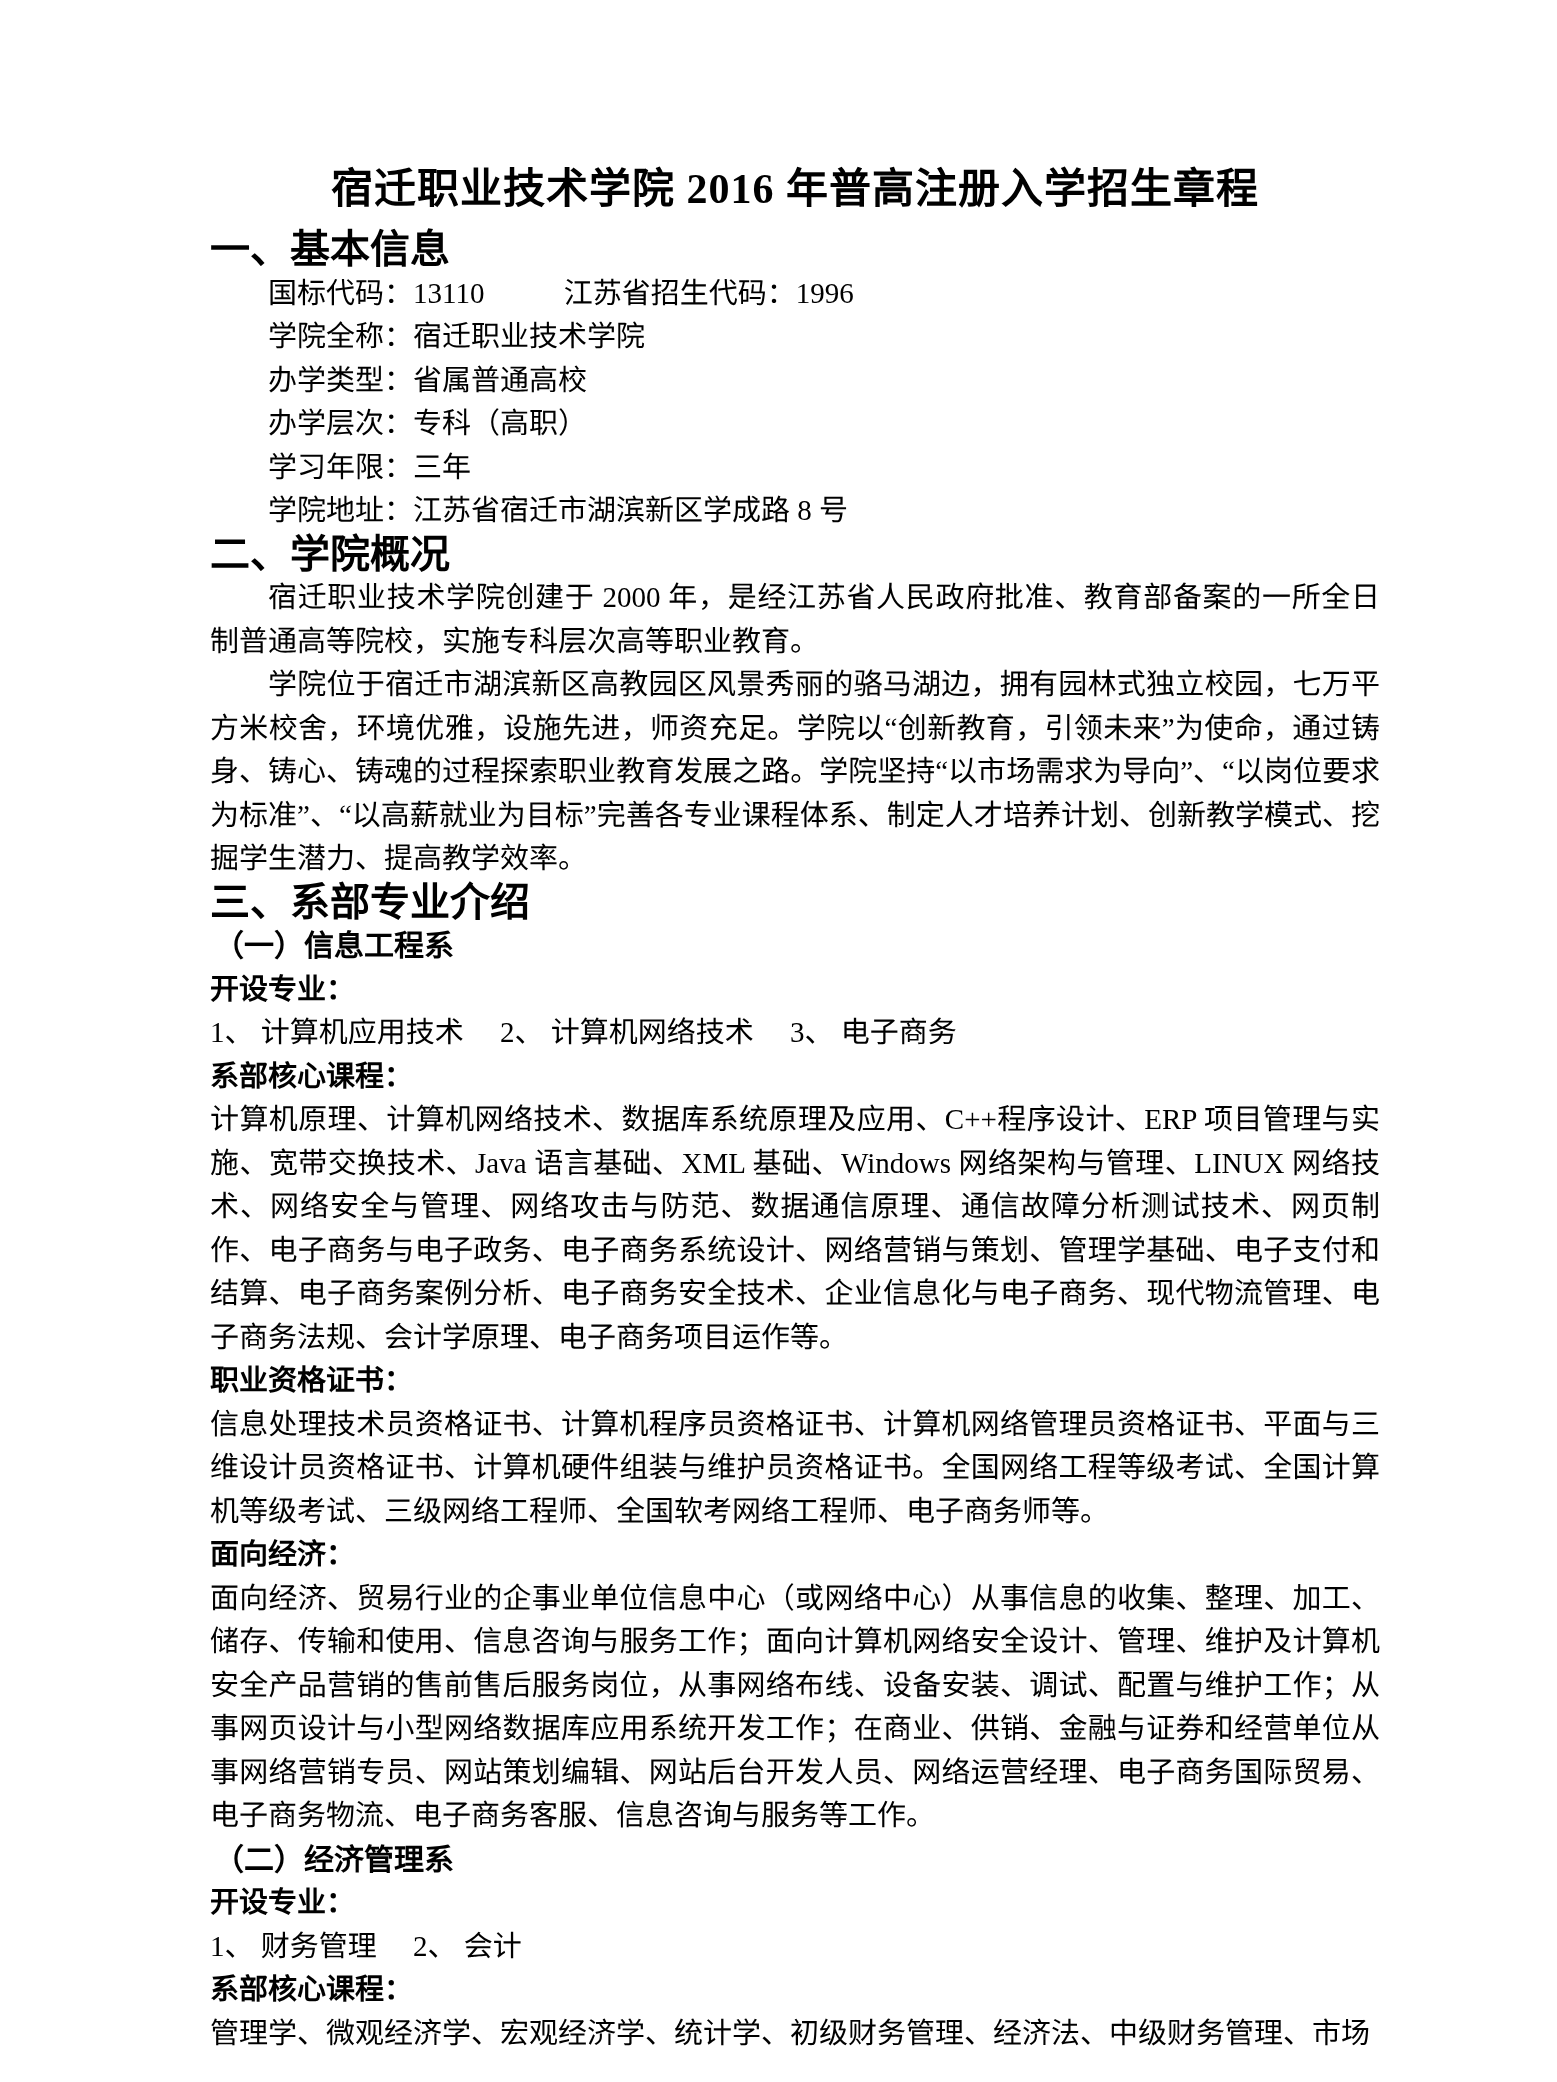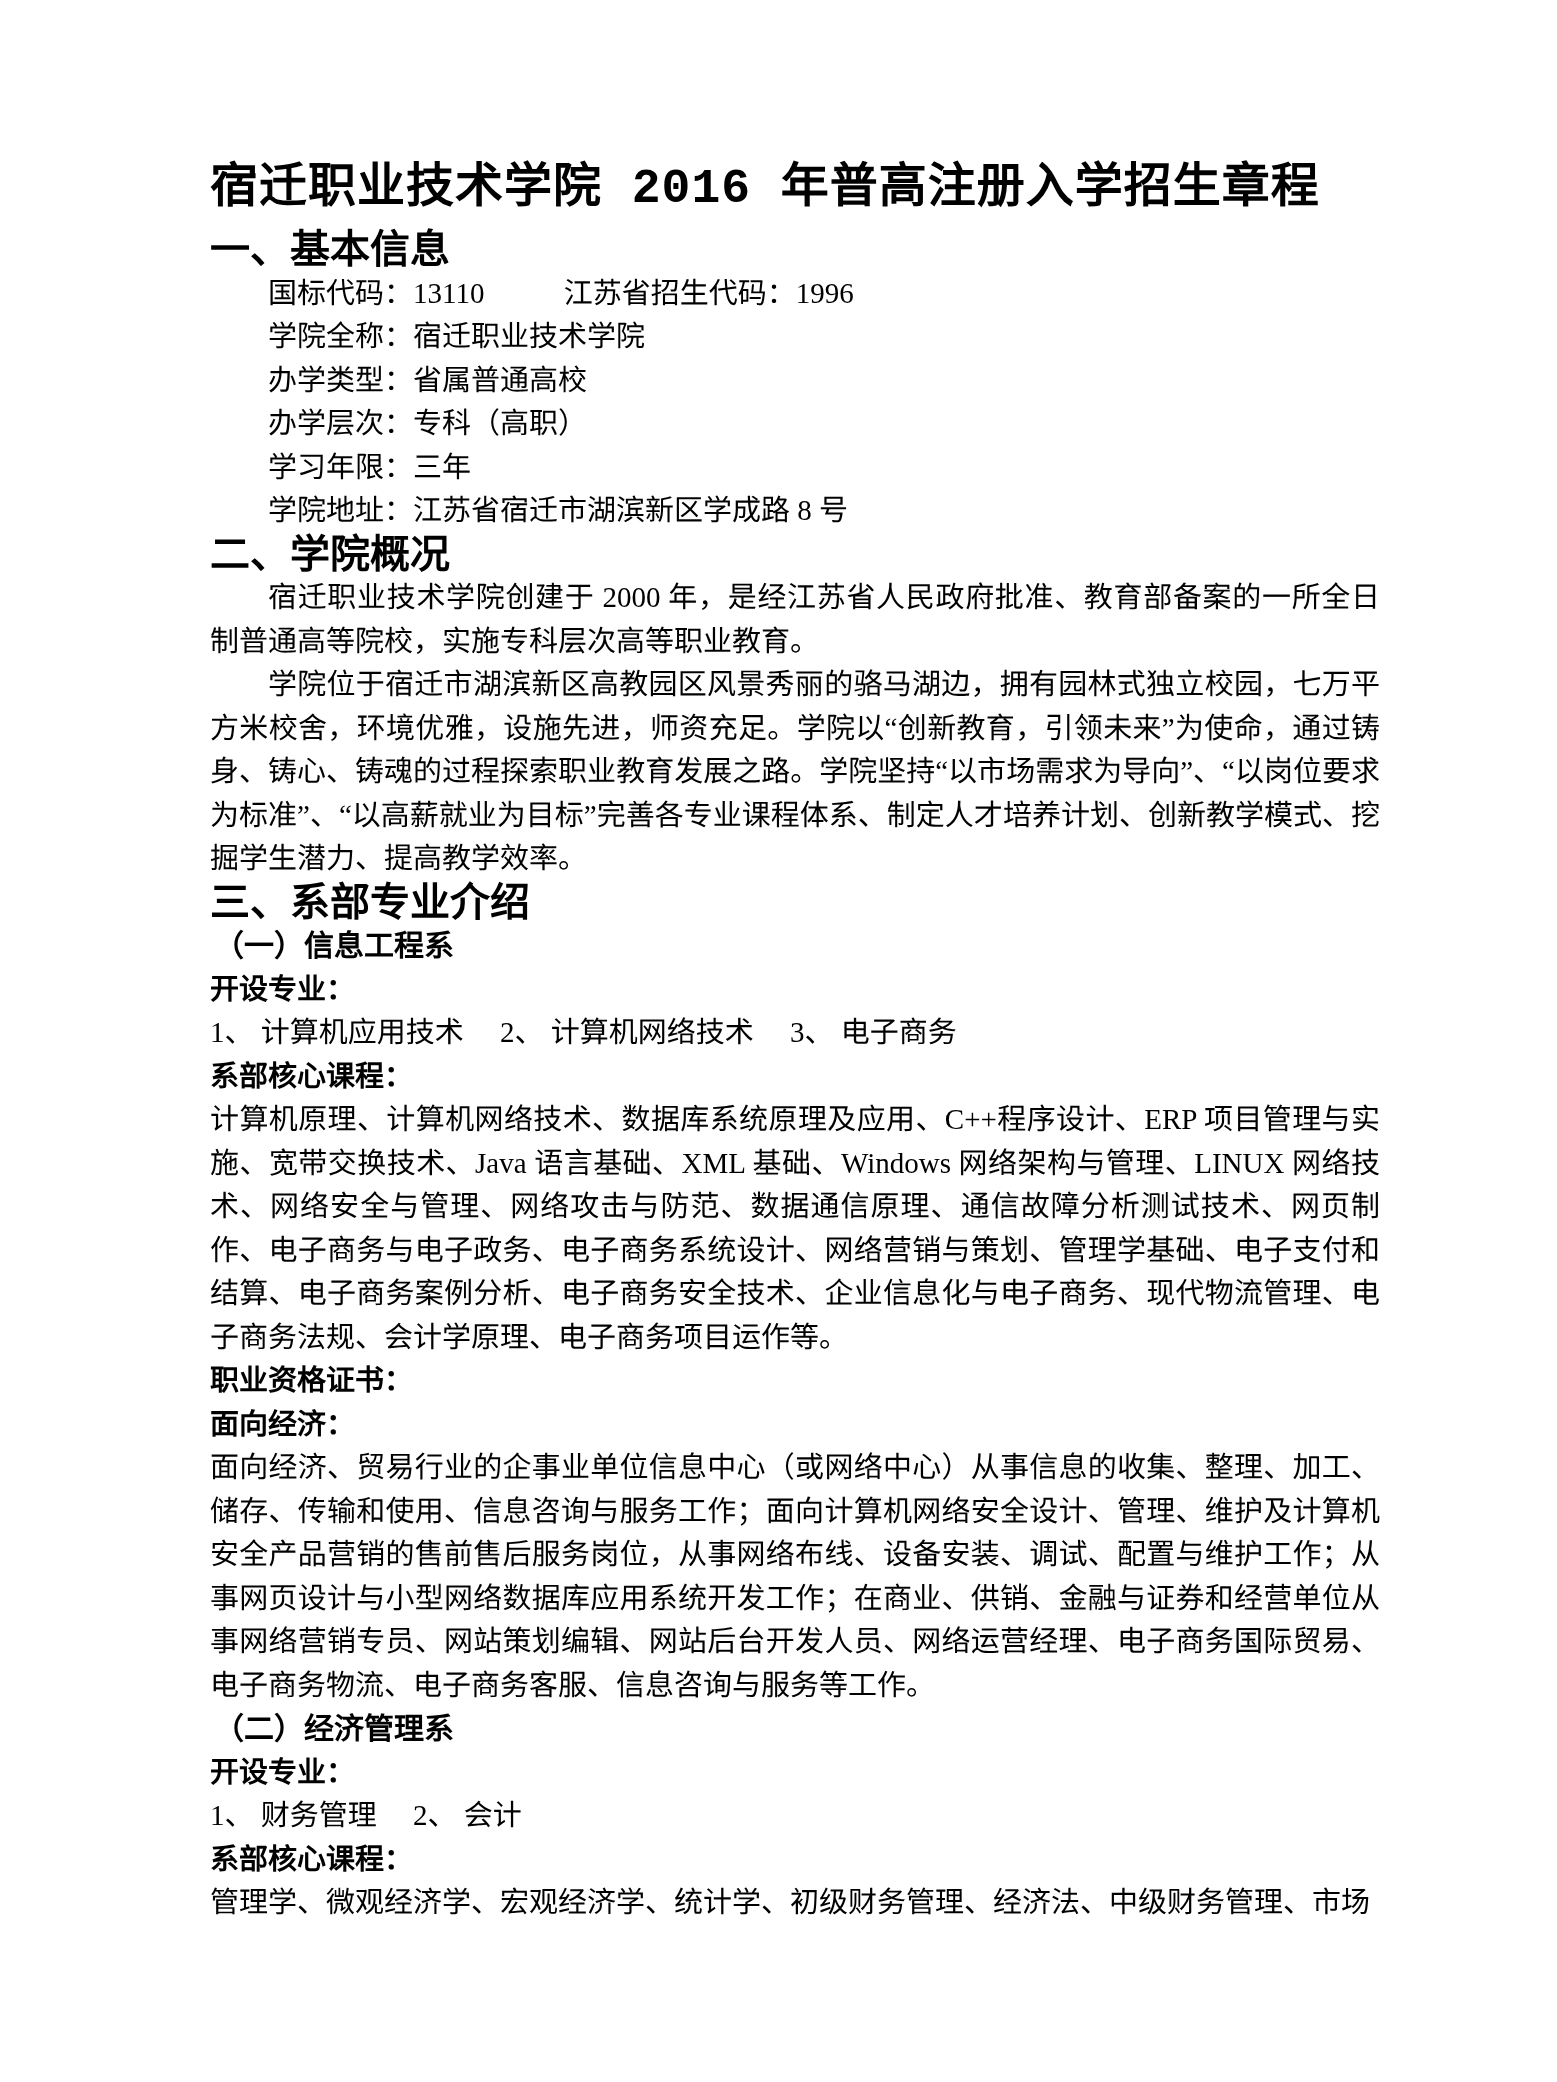--- a/index.html
+++ b/index.html
@@ -14,27 +14,26 @@
     background: #ffffff;
     color: #000000;
     overflow: hidden;
     font-family: "Liberation Serif", "DejaVu Serif", serif;
   }
   .content {
     padding: 160px 177px 0 210px; 
   }
   .doc-title {
     margin: 0 0 10px 0;
-    font-size: 48px;
+    font-size: 42px;
     font-weight: bold;
     line-height: 58px;
-    text-align: left;
+    text-align: center;
     letter-spacing: 1px;
     white-space: nowrap;
-    font-family: Liberation Mono, monospace;
   }
   .h-major {
     margin: 0;
     font-size: 40px;
     font-weight: bold;
     line-height: 43.5px;
   }
   .info-row {
     padding-left: 58px; 
     font-size: 29px;
@@ -105,20 +104,21 @@
     <p class="para indent">学院位于宿迁市湖滨新区高教园区风景秀丽的骆马湖边，拥有园林式独立校园，七万平方米校舍，环境优雅，设施先进，师资充足。学院以“创新教育，引领未来”为使命，通过铸身、铸心、铸魂的过程探索职业教育发展之路。学院坚持“以市场需求为导向”、“以岗位要求为标准”、“以高薪就业为目标”完善各专业课程体系、制定人才培养计划、创新教学模式、挖掘学生潜力、提高教学效率。</p>
 
     <h2 class="h-major">三、系部专业介绍</h2>
 
     <h3 class="dept-name">（一）信息工程系</h3>
     <h4 class="h-sub">开设专业：</h4>
     <p class="para">1、 计算机应用技术　 2、 计算机网络技术　 3、 电子商务</p>
     <h4 class="h-sub">系部核心课程：</h4>
     <p class="para">计算机原理、计算机网络技术、数据库系统原理及应用、C++程序设计、ERP 项目管理与实施、宽带交换技术、Java 语言基础、XML 基础、Windows 网络架构与管理、LINUX 网络技术、网络安全与管理、网络攻击与防范、数据通信原理、通信故障分析测试技术、网页制作、电子商务与电子政务、电子商务系统设计、网络营销与策划、管理学基础、电子支付和结算、电子商务案例分析、电子商务安全技术、企业信息化与电子商务、现代物流管理、电子商务法规、会计学原理、电子商务项目运作等。</p>
     <h4 class="h-sub">职业资格证书：</h4>
+    <p class="para">信息处理技术员资格证书、计算机程序员资格证书、计算机网络管理员资格证书、平面与三维设计员资格证书、计算机硬件组装与维护员资格证书。全国网络工程等级考试、全国计算机等级考试、三级网络工程师、全国软考网络工程师、电子商务师等。</p>
     <h4 class="h-sub">面向经济：</h4>
     <p class="para">面向经济、贸易行业的企事业单位信息中心（或网络中心）从事信息的收集、整理、加工、储存、传输和使用、信息咨询与服务工作；面向计算机网络安全设计、管理、维护及计算机安全产品营销的售前售后服务岗位，从事网络布线、设备安装、调试、配置与维护工作；从事网页设计与小型网络数据库应用系统开发工作；在商业、供销、金融与证券和经营单位从事网络营销专员、网站策划编辑、网站后台开发人员、网络运营经理、电子商务国际贸易、电子商务物流、电子商务客服、信息咨询与服务等工作。</p>
 
     <h3 class="dept-name bold">（二）经济管理系</h3>
     <h4 class="h-sub">开设专业：</h4>
     <p class="para">1、 财务管理　 2、 会计</p>
     <h4 class="h-sub">系部核心课程：</h4>
     <p class="para">管理学、微观经济学、宏观经济学、统计学、初级财务管理、经济法、中级财务管理、市场</p>
 
   </div>

